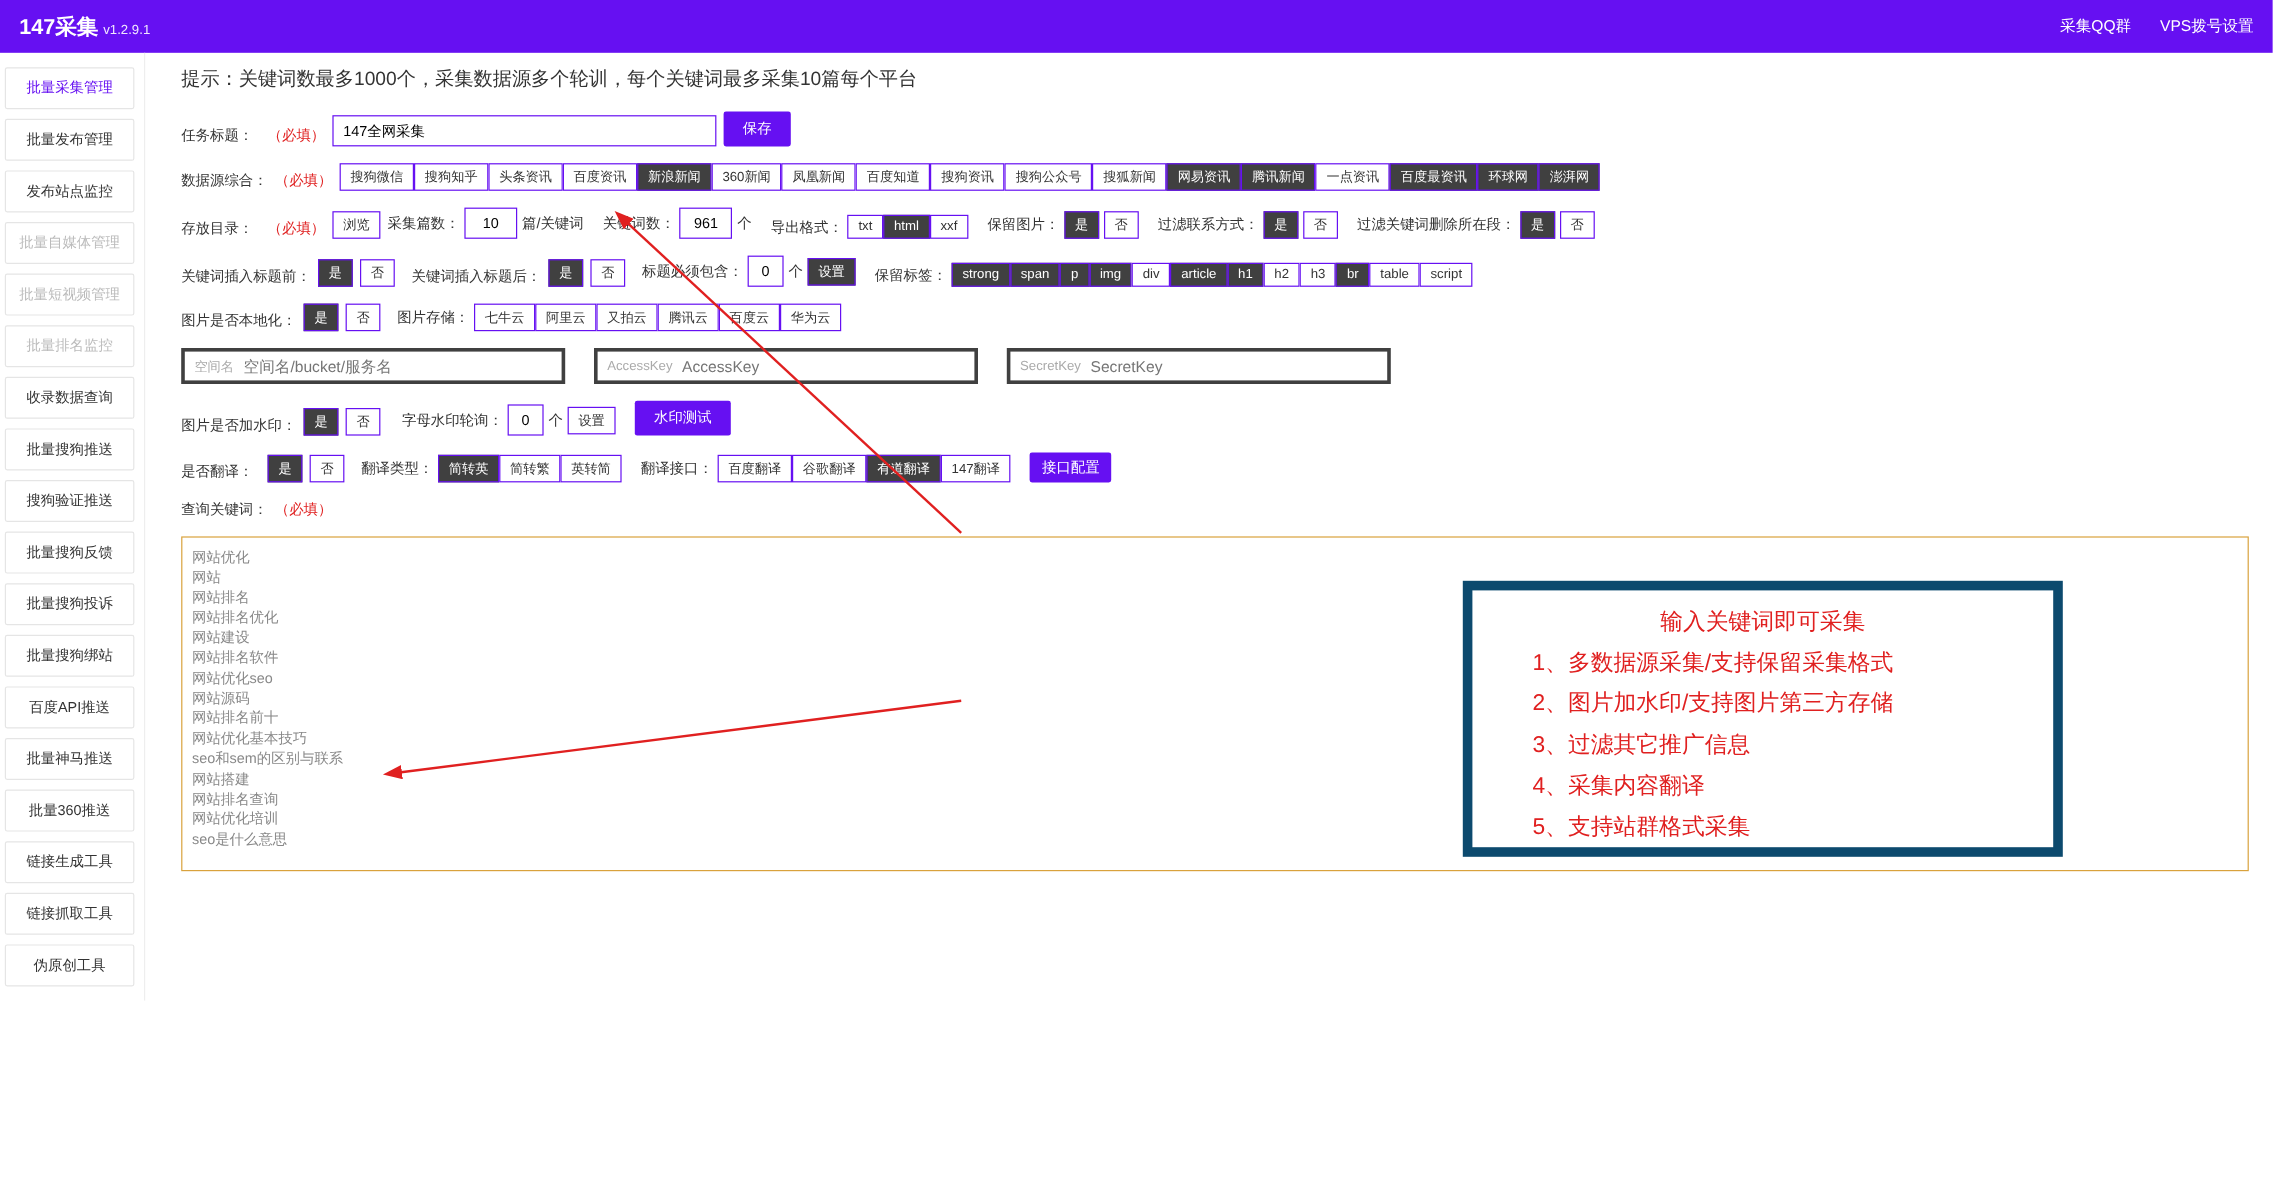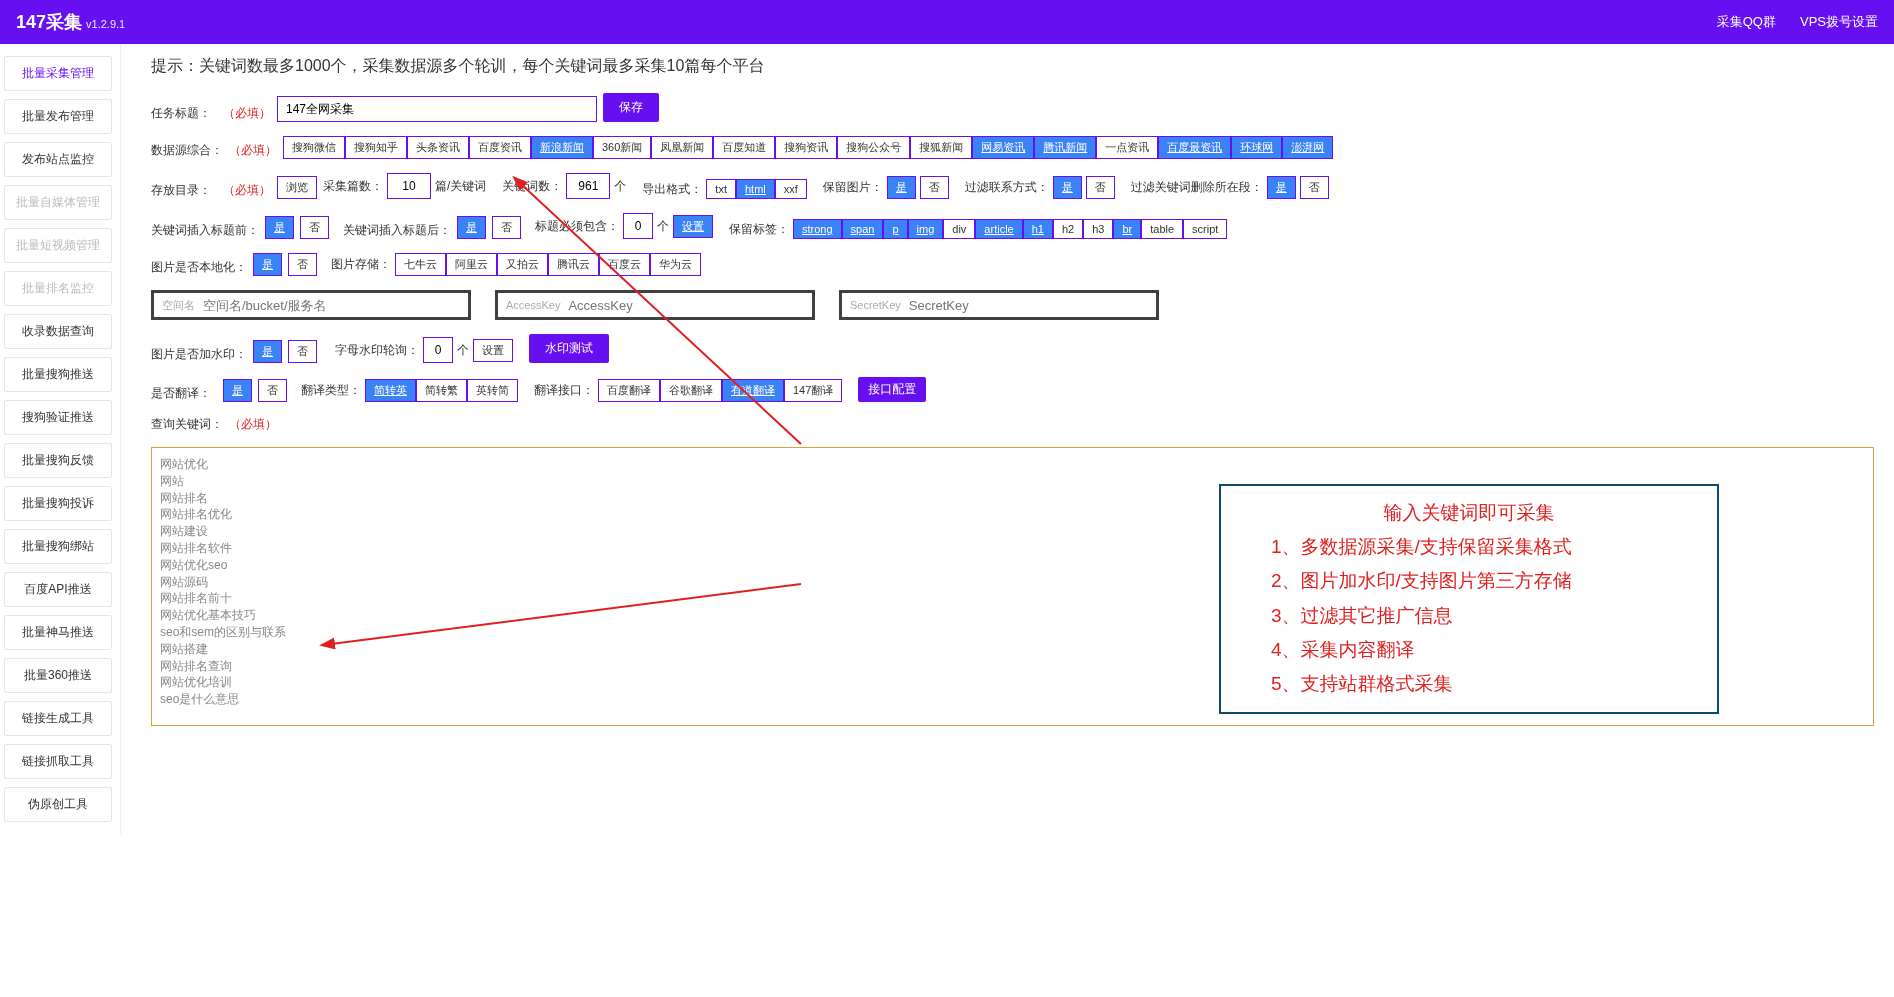--- a/index.html
+++ b/index.html
@@ -25,32 +25,32 @@
 .req { color: #e02020; }
 
 input[type=text] { border: 1px solid #6610f2; padding: 4px 8px; font-size: 12px; height: 26px; }
 .title-input { width: 320px; }
 .num-input { width: 44px; text-align: center; }
 
 .btn-purple { background: #6610f2; color: #fff; border: none; padding: 6px 16px; border-radius: 2px; cursor: pointer; font-size: 12px; }
 .btn-purple.sm { padding: 4px 10px; }
 
 .tag { display: inline-block; border: 1px solid #6610f2; padding: 3px 8px; font-size: 11px; cursor: pointer; color: #333; background: #fff; }
-.tag.on { background: #3b82f6; color: #fff; text-decoration: underline; }
+.tag.on { background: #404040; color: #fff; }
 
 .field-group { display: inline-flex; align-items: center; gap: 4px; margin-right: 10px; }
 
 .cloud-inputs { display: flex; gap: 24px; margin-bottom: 14px; }
 .cloud-box { border: 3px solid #404040; padding: 4px 8px; display: flex; align-items: center; width: 320px; height: 30px; }
 .cloud-box .pre { color: #aaa; font-size: 11px; margin-right: 8px; }
 .cloud-box input { border: none; outline: none; flex: 1; font-size: 13px; color: #888; }
 
 textarea.keywords { width: 100%; height: 279px; border: 1px solid #d9a23c; padding: 8px; font-size: 12px; color: #888; resize: none; font-family: inherit; line-height: 1.4; }
 
-.annot-box { position: absolute; right: 175px; top: 440px; width: 500px; height: 230px; border: 2px solid #0c4a6e; background: transparent; pointer-events: none; }
+.annot-box { position: absolute; right: 175px; top: 440px; width: 500px; height: 230px; border: 8px solid #0c4a6e; background: transparent; pointer-events: none; }
 .annot-text { position: absolute; top: 10px; left: 0; right: 0; color: #e02020; font-size: 19px; line-height: 1.8; font-weight: 500; }
 .annot-text .center { text-align: center; }
 .annot-text .lines { margin-left: 50px; }
 
 svg.arrows { position: absolute; top: 0; left: 0; pointer-events: none; }
 </style>
 </head>
 <body>
 
 <div class="top-bar">

